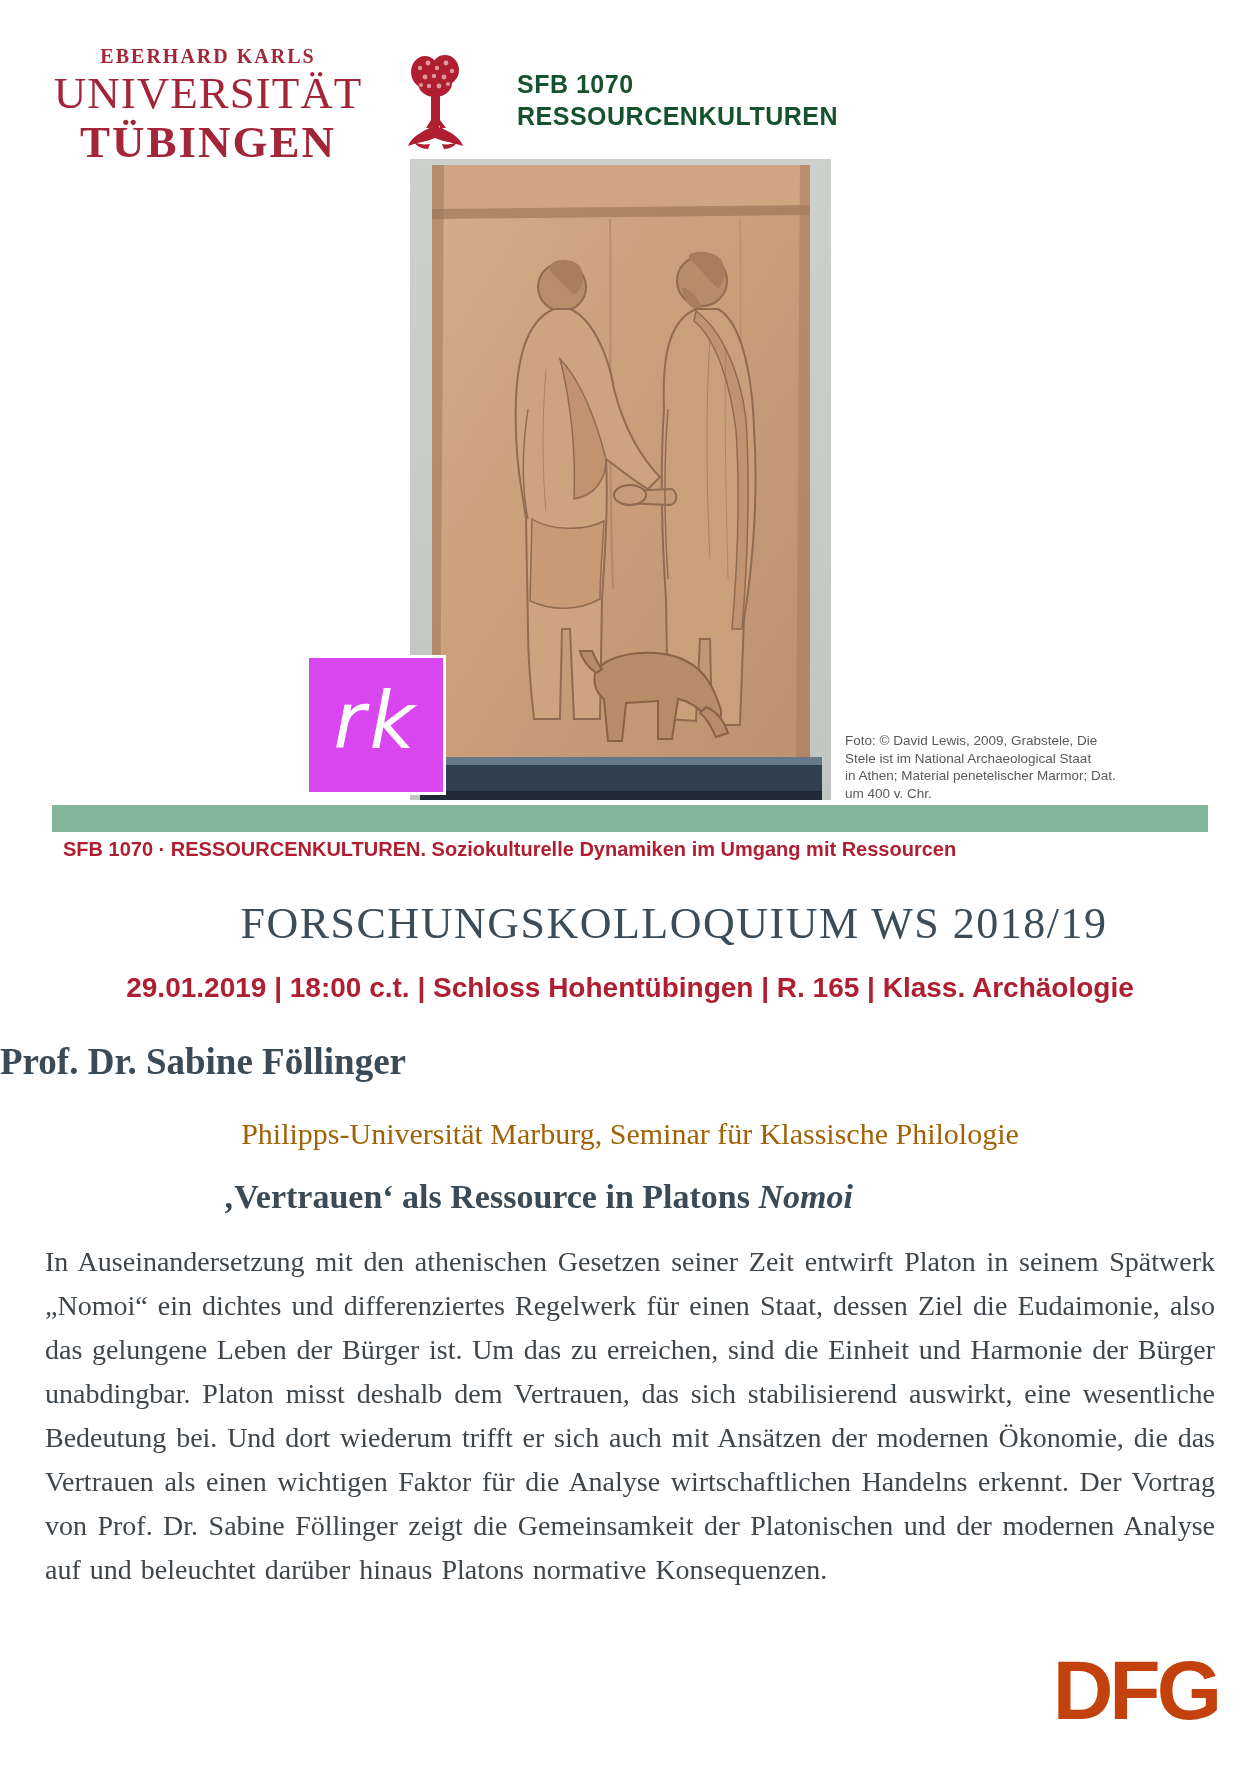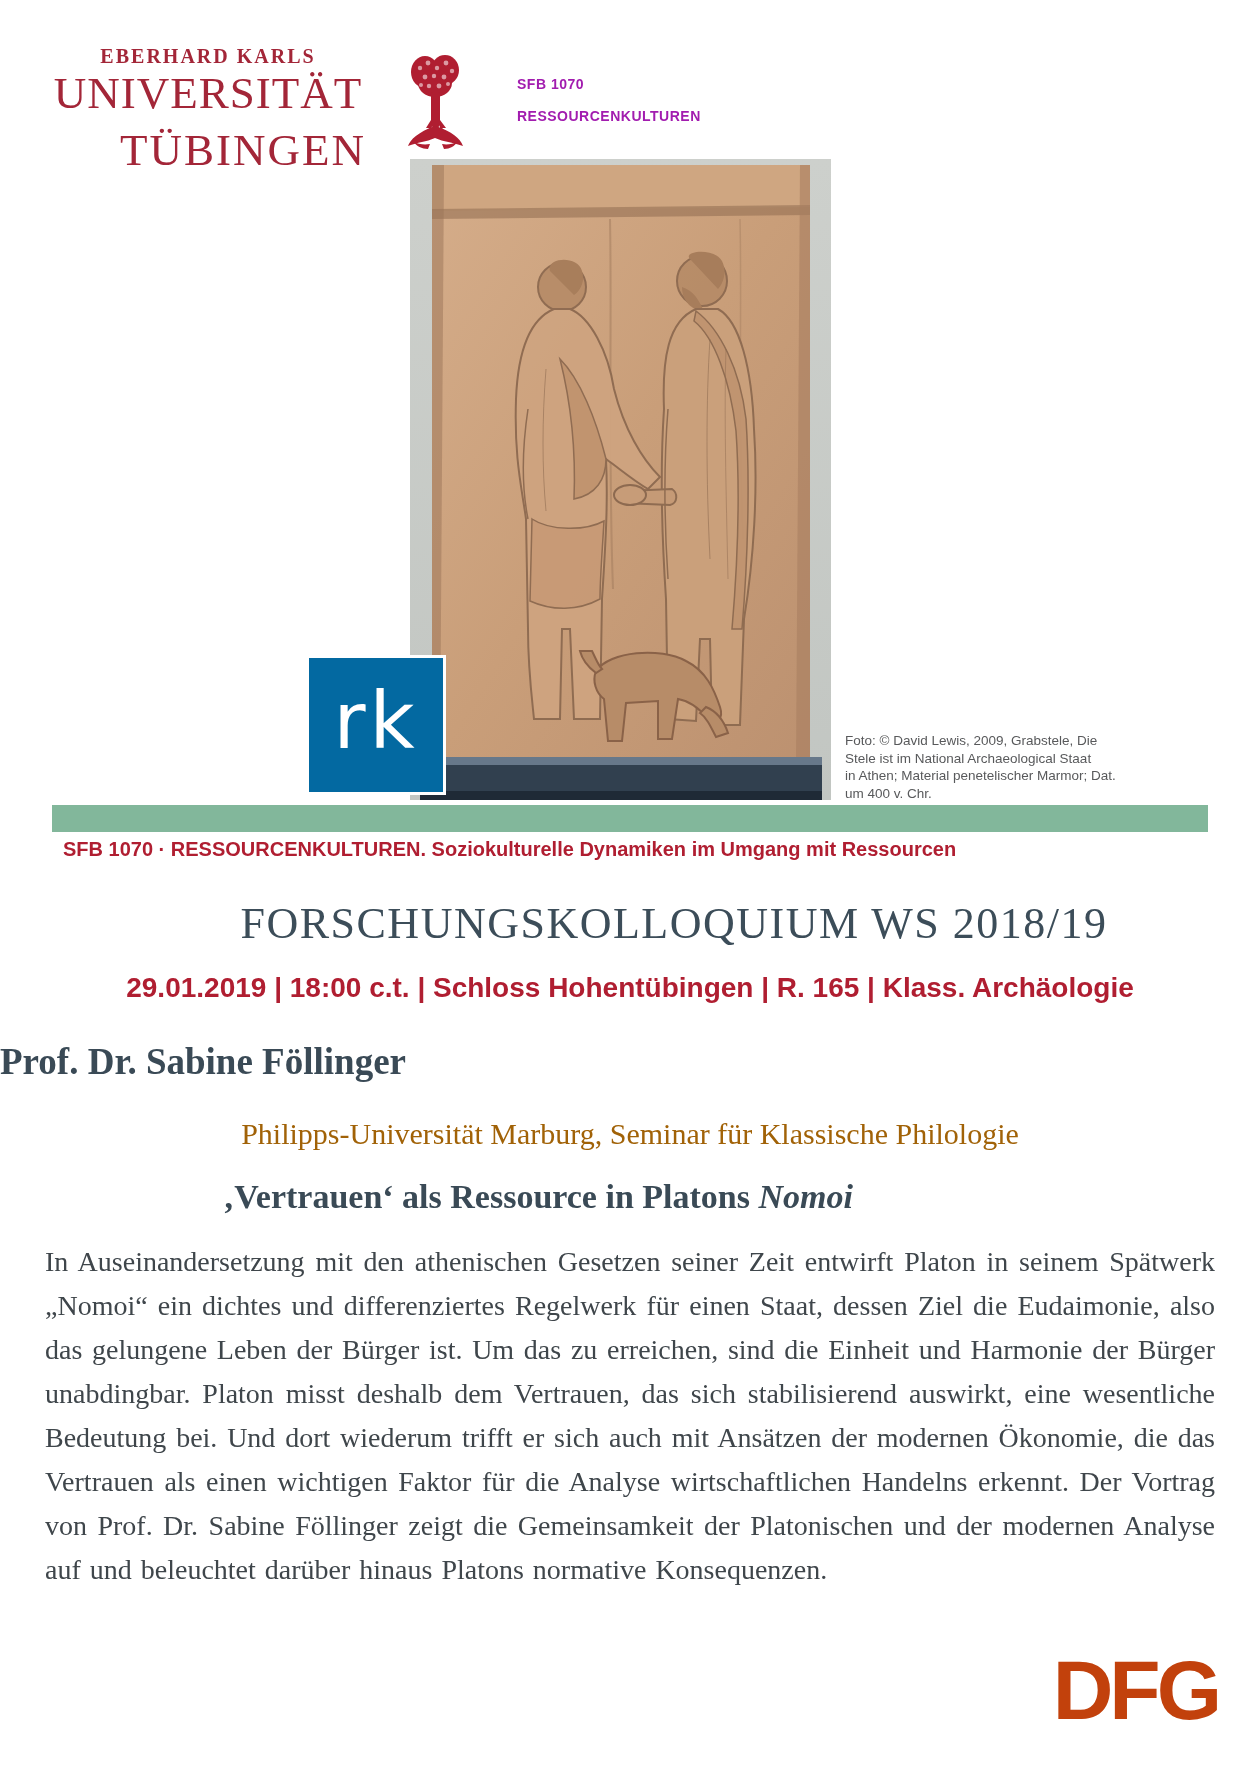--- a/index.html
+++ b/index.html
@@ -7,31 +7,31 @@
     position:relative;width:1260px;height:1783px;background:#ffffff;
     margin:0 auto;overflow:hidden;
     font-family:"Liberation Serif", serif;
   }
   .abs{position:absolute;}
 
   
   .uni-logo{left:50px;top:46px;width:316px;text-align:center;color:#A32638;line-height:1;}
   .uni-line1{font-size:20px;letter-spacing:2px;font-weight:600;}
   .uni-line2{font-size:45px;letter-spacing:1px;margin-top:5px;font-weight:500;}
-  .uni-line3{font-size:45px;letter-spacing:2px;margin-top:12px;font-weight:400;text-align:right;}
+  .uni-line3{font-size:45px;letter-spacing:2px;margin-top:4px;font-weight:700;}
 
   .tree-wrap{left:404px;top:50px;width:64px;height:104px;}
 
-  .sfb-logo{left:517px;top:68px;color:#a21caf;font-family:"Liberation Sans",sans-serif;
-    font-weight:bold;font-size:14px;line-height:32px;letter-spacing:0.5px;}
+  .sfb-logo{left:517px;top:68px;color:#14532d;font-family:"Liberation Sans",sans-serif;
+    font-weight:bold;font-size:25px;line-height:32px;letter-spacing:0.5px;}
 
   
   .photo{left:410px;top:159px;width:421px;height:641px;}
-  .rk-logo{left:309px;top:658px;width:134px;height:134px;background:#0369a1;
-    box-shadow:0 0 0 3px #ffffff;display:flex;align-items:center;justify-content:center;}
+  .rk-logo{left:309px;top:658px;width:134px;height:134px;background:#d946ef;
+    box-shadow:0 0 0 3px #ffffff;display:flex;align-items:center;justify-content:center;font-style:italic;}
   .rk-text{color:#ffffff;font-family:"DejaVu Sans",sans-serif;font-size:78px;
     line-height:1;letter-spacing:4px;transform:translateY(-4px);}
   .caption{left:845px;top:732px;width:330px;color:#58595B;
     font-family:"Liberation Sans",sans-serif;font-size:13.5px;line-height:17.5px;}
 
   
   .banner{left:52px;top:805px;width:1156px;height:27px;background:#82B79B;}
   .subtitle{left:63px;top:838px;width:1150px;color:#B01E31;
     font-family:"Liberation Sans",sans-serif;font-weight:bold;font-size:20px;}
 

